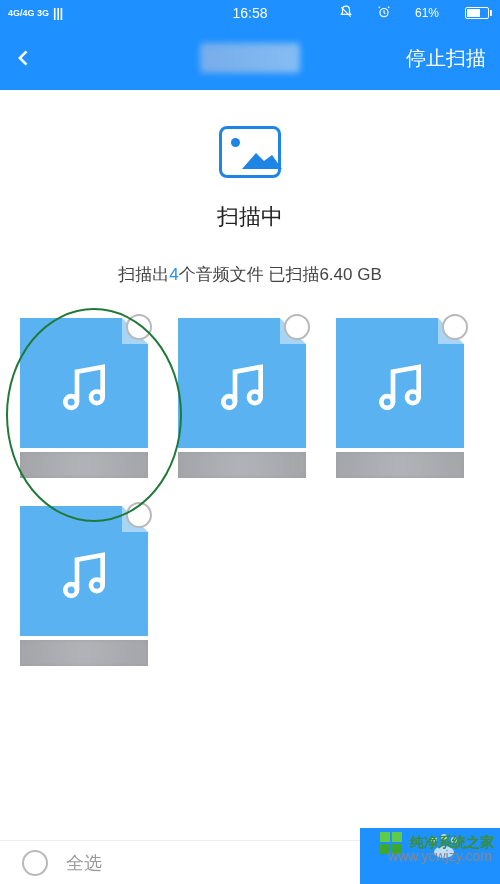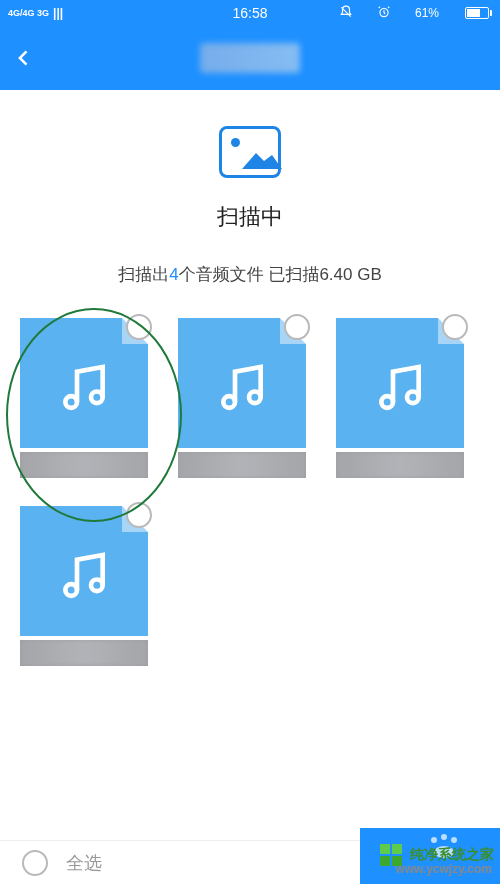--- a/index.html
+++ b/index.html
@@ -39,26 +39,26 @@
 .check-circle { position: absolute; top: -4px; right: -4px; width: 26px; height: 26px; border: 2px solid #b9b9b9; border-radius: 50%; background: #fff; }
 
 .highlight { position: absolute; left: 6px; top: 308px; width: 176px; height: 214px; border: 2px solid #1f7a3a; border-radius: 50%; pointer-events: none; }
 
 .footer { position: absolute; left: 0; right: 0; bottom: 0; height: 44px; background: #fff; border-top: 1px solid #eee; display: flex; align-items: center; padding: 0 22px; }
 .footer .check-circle2 { width: 26px; height: 26px; border: 2px solid #b9b9b9; border-radius: 50%; margin-right: 18px; }
 .select-all { font-size: 18px; color: #999; }
 .primary-btn { position: absolute; right: 0; bottom: 0; width: 140px; height: 56px; background: #1e90ff; }
 .paw { position: absolute; right: 36px; top: 4px; opacity: .7; }
 
-.watermark { position: absolute; right: 6px; bottom: 16px; display: flex; align-items: center; gap: 6px; }
+.watermark { position: absolute; right: 6px; bottom: 28px; display: flex; align-items: center; gap: 6px; }
 .wm-logo { width: 26px; height: 26px; display: flex; flex-wrap: wrap; gap: 2px; padding: 2px; }
 .wm-logo span { width: 10px; height: 10px; background: #5ecb49; }
 .wm-logo span:nth-child(3),.wm-logo span:nth-child(4){ background:#3da82e; }
 .wm-text { font-size: 14px; color: #3a8f2c; font-weight: 600; }
-.wm-sub { font-size: 12px; color: #888; position: absolute; right: 2px; bottom: -12px; font-weight: bold; }
+.wm-sub { font-size: 14px; color: #888; position: absolute; right: 2px; bottom: -12px; }
 .wm-wrap { position: relative; }
 </style>
 </head>
 <body>
 
 <div class="status-bar">
   <div class="status-left">
     <span class="signal-text">4G/4G  3G</span>
     <span>|||</span>
   </div>
@@ -86,20 +86,21 @@
   </div>
 </div>
 
 <div class="header">
   <span class="back">
     <svg width="20" height="34" viewBox="0 0 24 24" fill="none" stroke="#fff" stroke-width="3">
         <path d="M15 4l-8 8 8 8"></path>
       </svg>
   </span>
   <div class="title-blur"></div>
+  <span class="stop-scan">停止扫描</span>
 </div>
 
 <div class="scan-panel">
   <div class="photo-icon">
     <span class="dot"></span>
     <svg class="mtn" viewBox="0 0 40 20">
         <path d="M0 20 L14 4 L22 12 L30 6 L40 20 Z" fill="#1e85e6"></path>
       </svg>
   </div>
   <div class="scan-title">扫描中</div>

